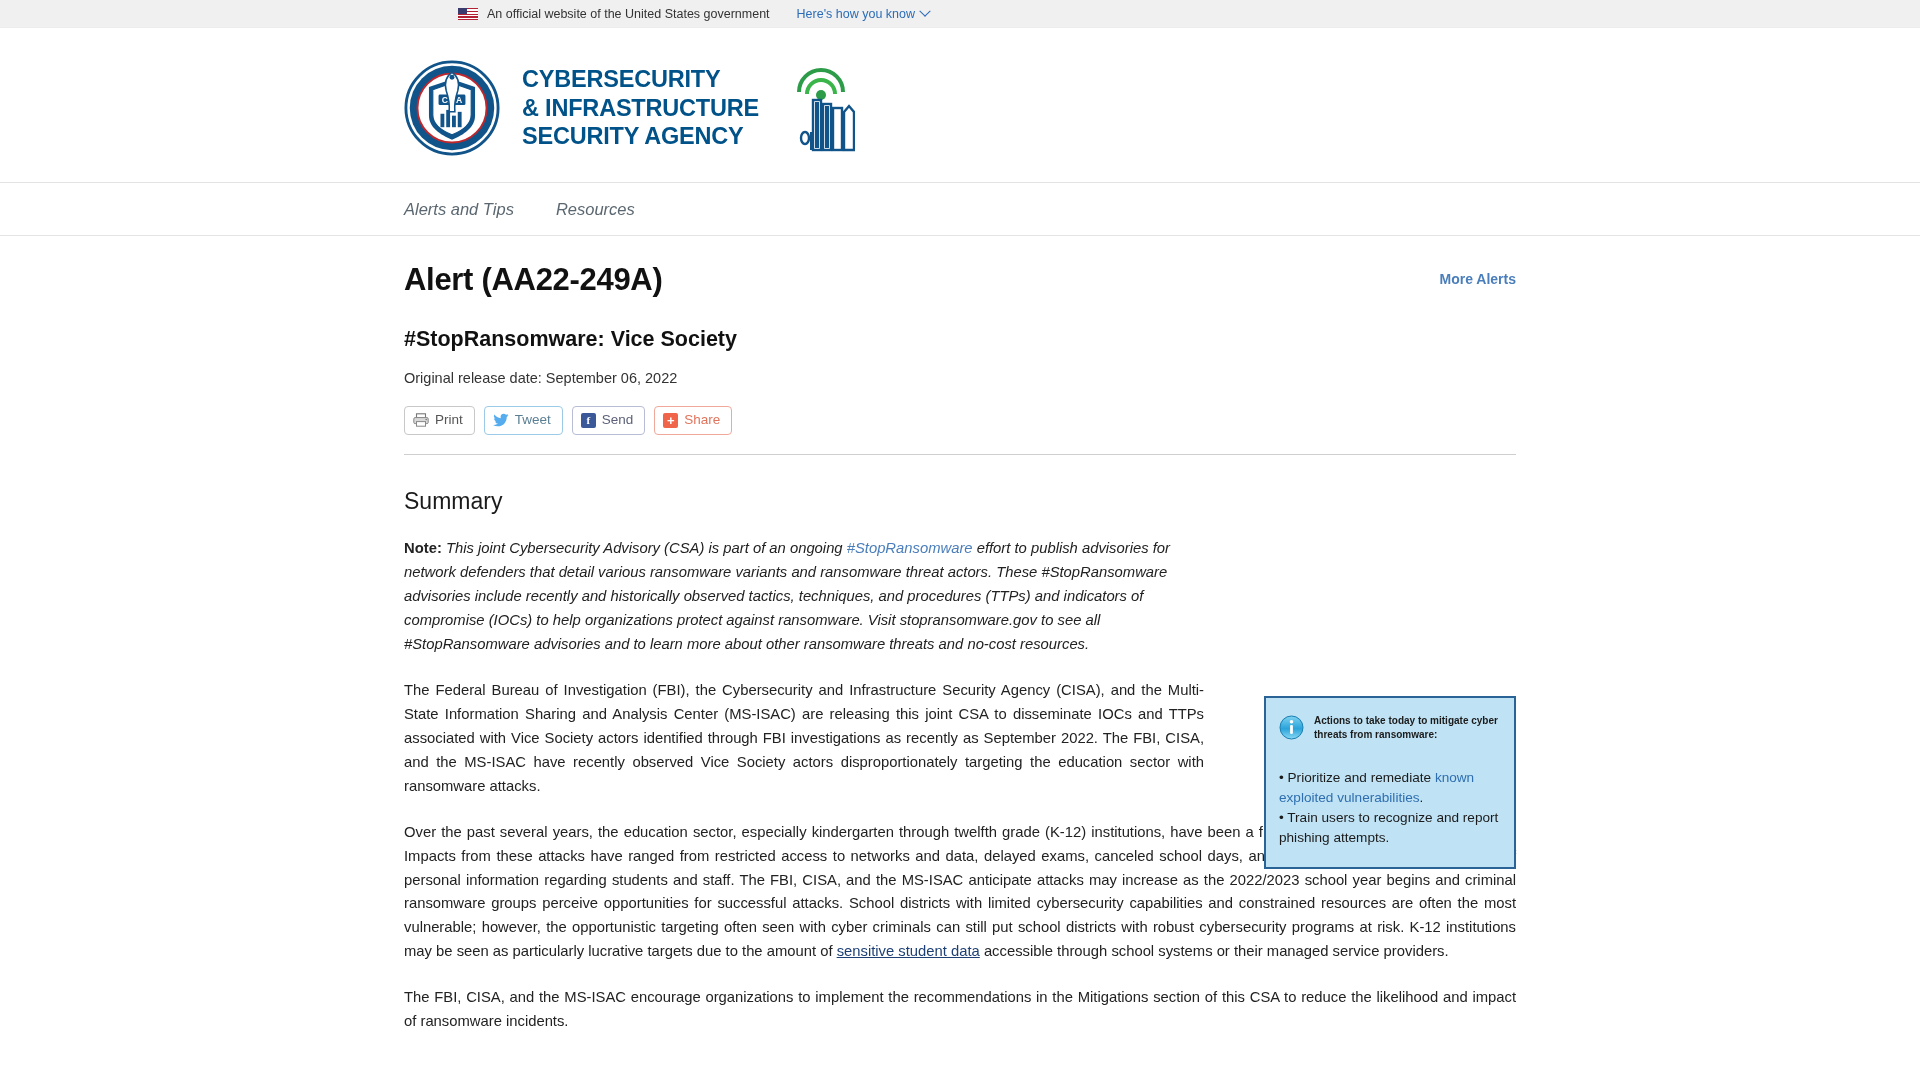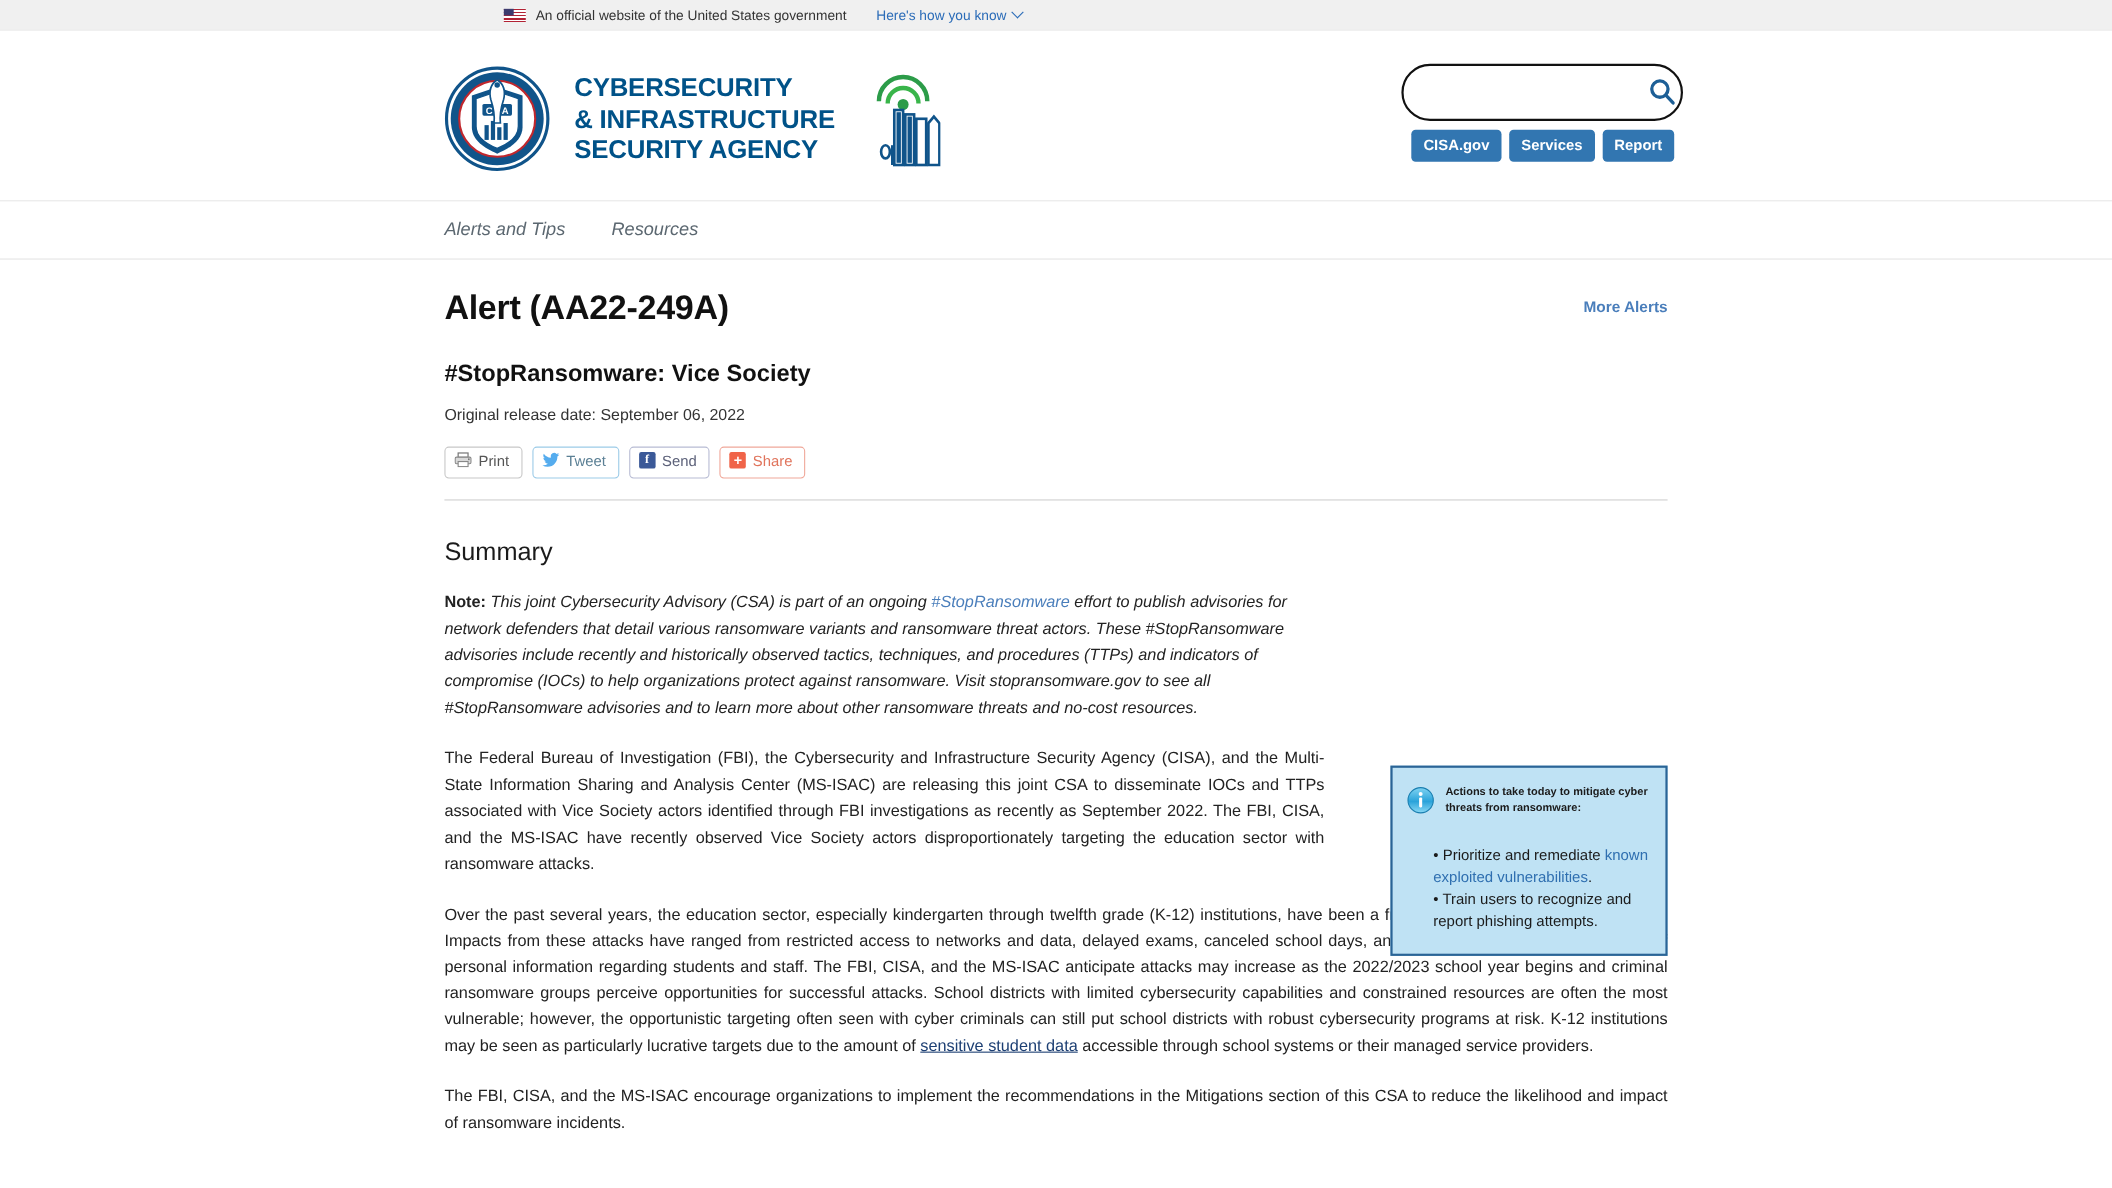--- a/index.html
+++ b/index.html
@@ -219,21 +219,21 @@
   
   .share-row {
     display: flex;
     gap: 9px;
     margin-top: 20px;
     padding-bottom: 19px;
     border-bottom: 1px solid #cfcfcf;
   }
   .share-btn {
     display: inline-flex;
-    align-items: flex-start;
+    align-items: center;
     gap: 6px;
     border-radius: 4px;
     padding: 4px 11px 4px 8px;
     font-size: 13.5px;
     cursor: pointer;
     background: #fff;
     line-height: 1.4;
   }
   .sb-print { border: 1px solid #c8c8c8; color: #555; }
   .sb-tweet { border: 1px solid #9ccbe8; color: #5a7f94; }
@@ -298,21 +298,21 @@
   }
   .callout-head {
     display: flex;
     gap: 10px;
     align-items: flex-start;
     font-weight: bold;
     font-size: 10px;
     line-height: 1.4;
   }
   .info-icon { flex: none; margin-top: 1px; }
-  .callout-list { margin-top: 26px; margin-left: 24px; }
+  .callout-list { margin-top: 26px; }
   .callout-list div { margin-bottom: 1px; }
   .callout a { color: #2f6fb0; text-decoration: none; }
 </style>
 </head>
 <body>
 
 <div class="gov-banner">
   <div class="gov-banner-inner">
     <span class="us-flag">
       <span class="stripes"></span>
@@ -370,34 +370,20 @@
         </g>
         <g fill="#10548a">
           <rect x="28" y="40" width="4" height="46"></rect>
           <rect x="38" y="44" width="4" height="42"></rect>
         </g>
         <ellipse cx="18" cy="76" rx="4" ry="6" fill="none" stroke="#10548a" stroke-width="2.4"></ellipse>
         <rect x="23" y="70" width="3" height="18" fill="#10548a"></rect>
       </svg>
     </a>
 
-    <div class="util">
-      <div class="searchbox">
-        <input type="text" value="" placeholder="" style="">
-        <svg class="search-icon" width="28" height="28" viewBox="0 0 28 28">
-          <circle cx="12" cy="11" r="7.4" fill="none" stroke="#1d5f96" stroke-width="3"></circle>
-          <line x1="17.4" y1="16.4" x2="24" y2="23.6" stroke="#1d5f96" stroke-width="3" stroke-linecap="round"></line>
-        </svg>
-      </div>
-      <div class="util-buttons">
-        <button class="util-btn">CISA.gov</button>
-        <button class="util-btn">Services</button>
-        <button class="util-btn">Report</button>
-      </div>
-    </div>
 
   </div>
 </div>
 
 <nav class="primary-nav">
   <div class="primary-nav-inner">
     <a class="nav-item">Alerts and Tips</a>
     <a class="nav-item">Resources</a>
   </div>
 </nav>

